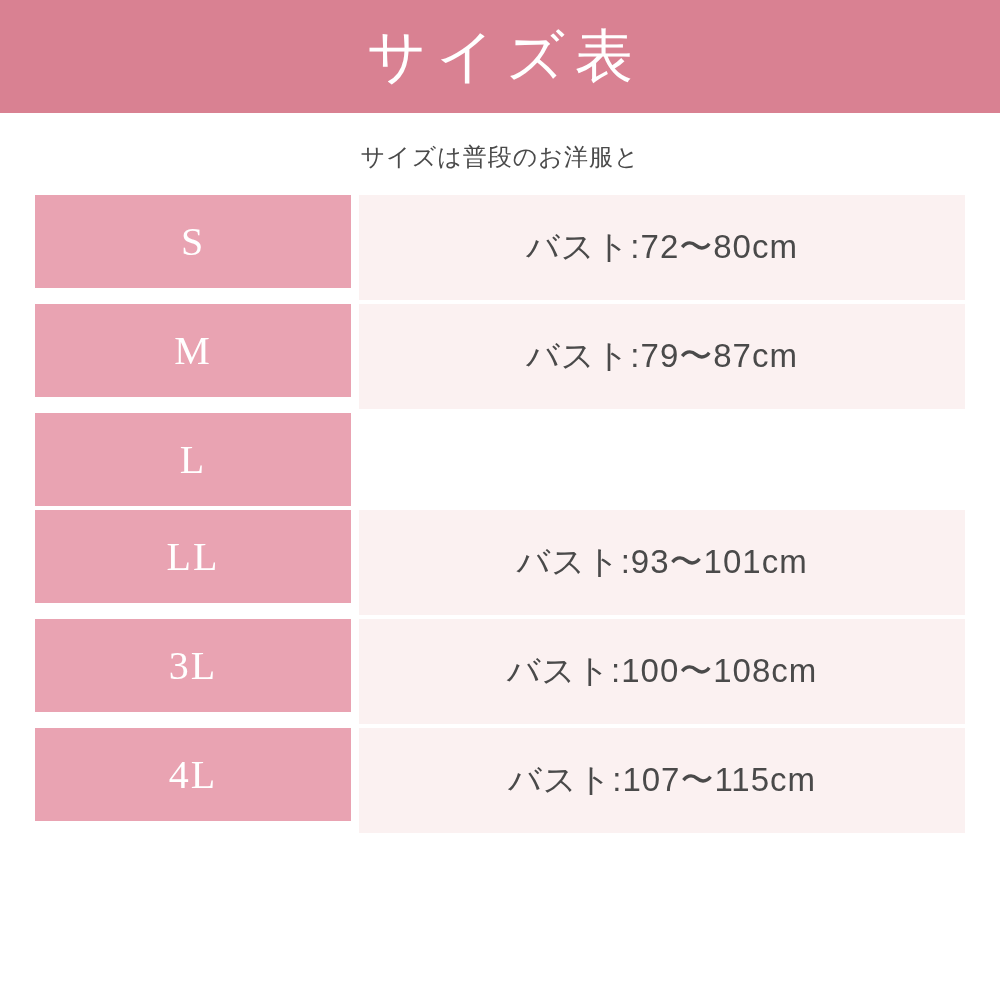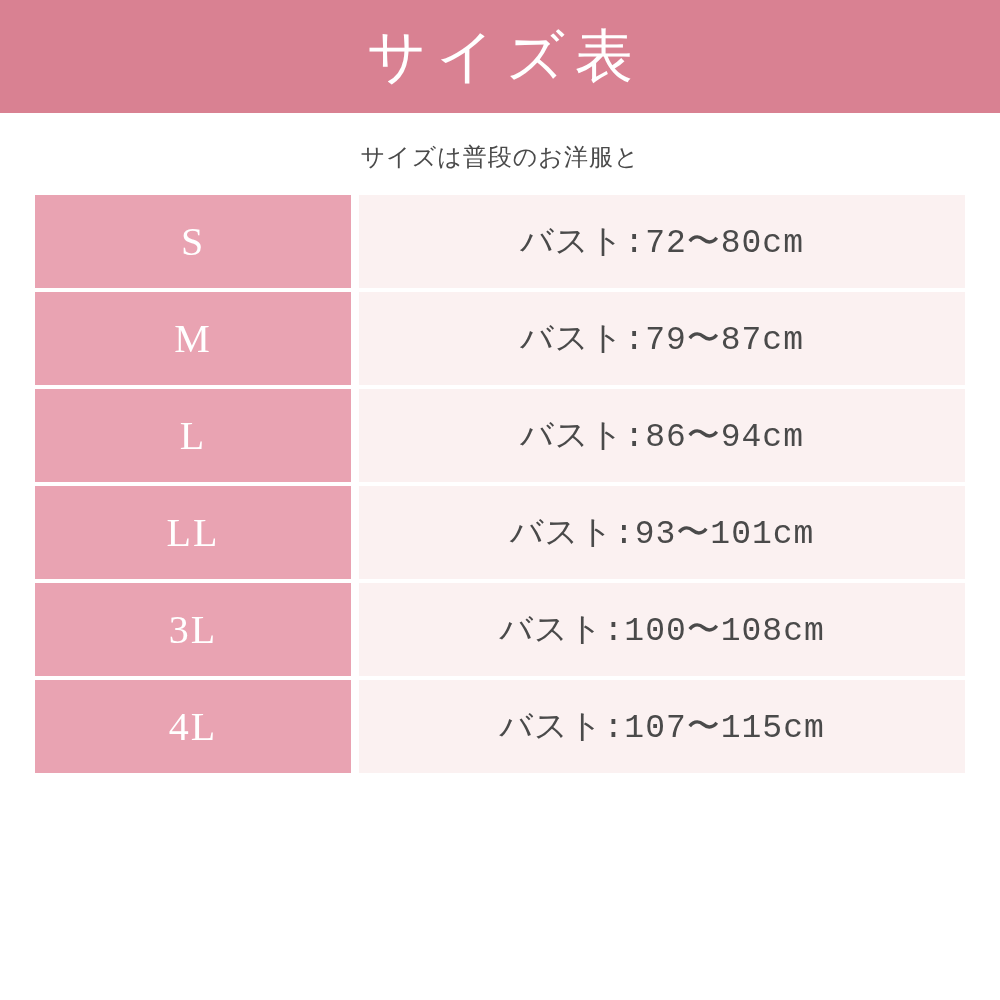--- a/index.html
+++ b/index.html
@@ -73,23 +73,23 @@
     letter-spacing: 2px;
   }
   .cell-bust {
     flex: 1;
     background: #fbf1f1;
     color: #4a4a4a;
     font-size: 33px;
     display: flex;
     align-items: center;
     justify-content: center;
-    height: 93px;
+    height: 105px;
     letter-spacing: 1px;
-    font-family: Liberation Mono, monospace;
+    font-family: Liberation Sans, sans-serif;
     margin-left: 8px;
   }
 </style>
 </head>
 <body>
 
 <div class="page">
 
   <div class="header-band">
     <div class="header-title">サイズ表</div>
@@ -106,21 +106,20 @@
       <div class="cell-bust">バスト:72〜80cm</div>
     </div>
 
     <div class="row">
       <div class="cell-size">M</div>
       <div class="cell-bust">バスト:79〜87cm</div>
     </div>
 
     <div class="row">
       <div class="cell-size">L</div>
-      <div class="cell-bust">バスト:86〜94cm</div>
     </div>
 
     <div class="row">
       <div class="cell-size">LL</div>
       <div class="cell-bust">バスト:93〜101cm</div>
     </div>
 
     <div class="row">
       <div class="cell-size">3L</div>
       <div class="cell-bust">バスト:100〜108cm</div>

